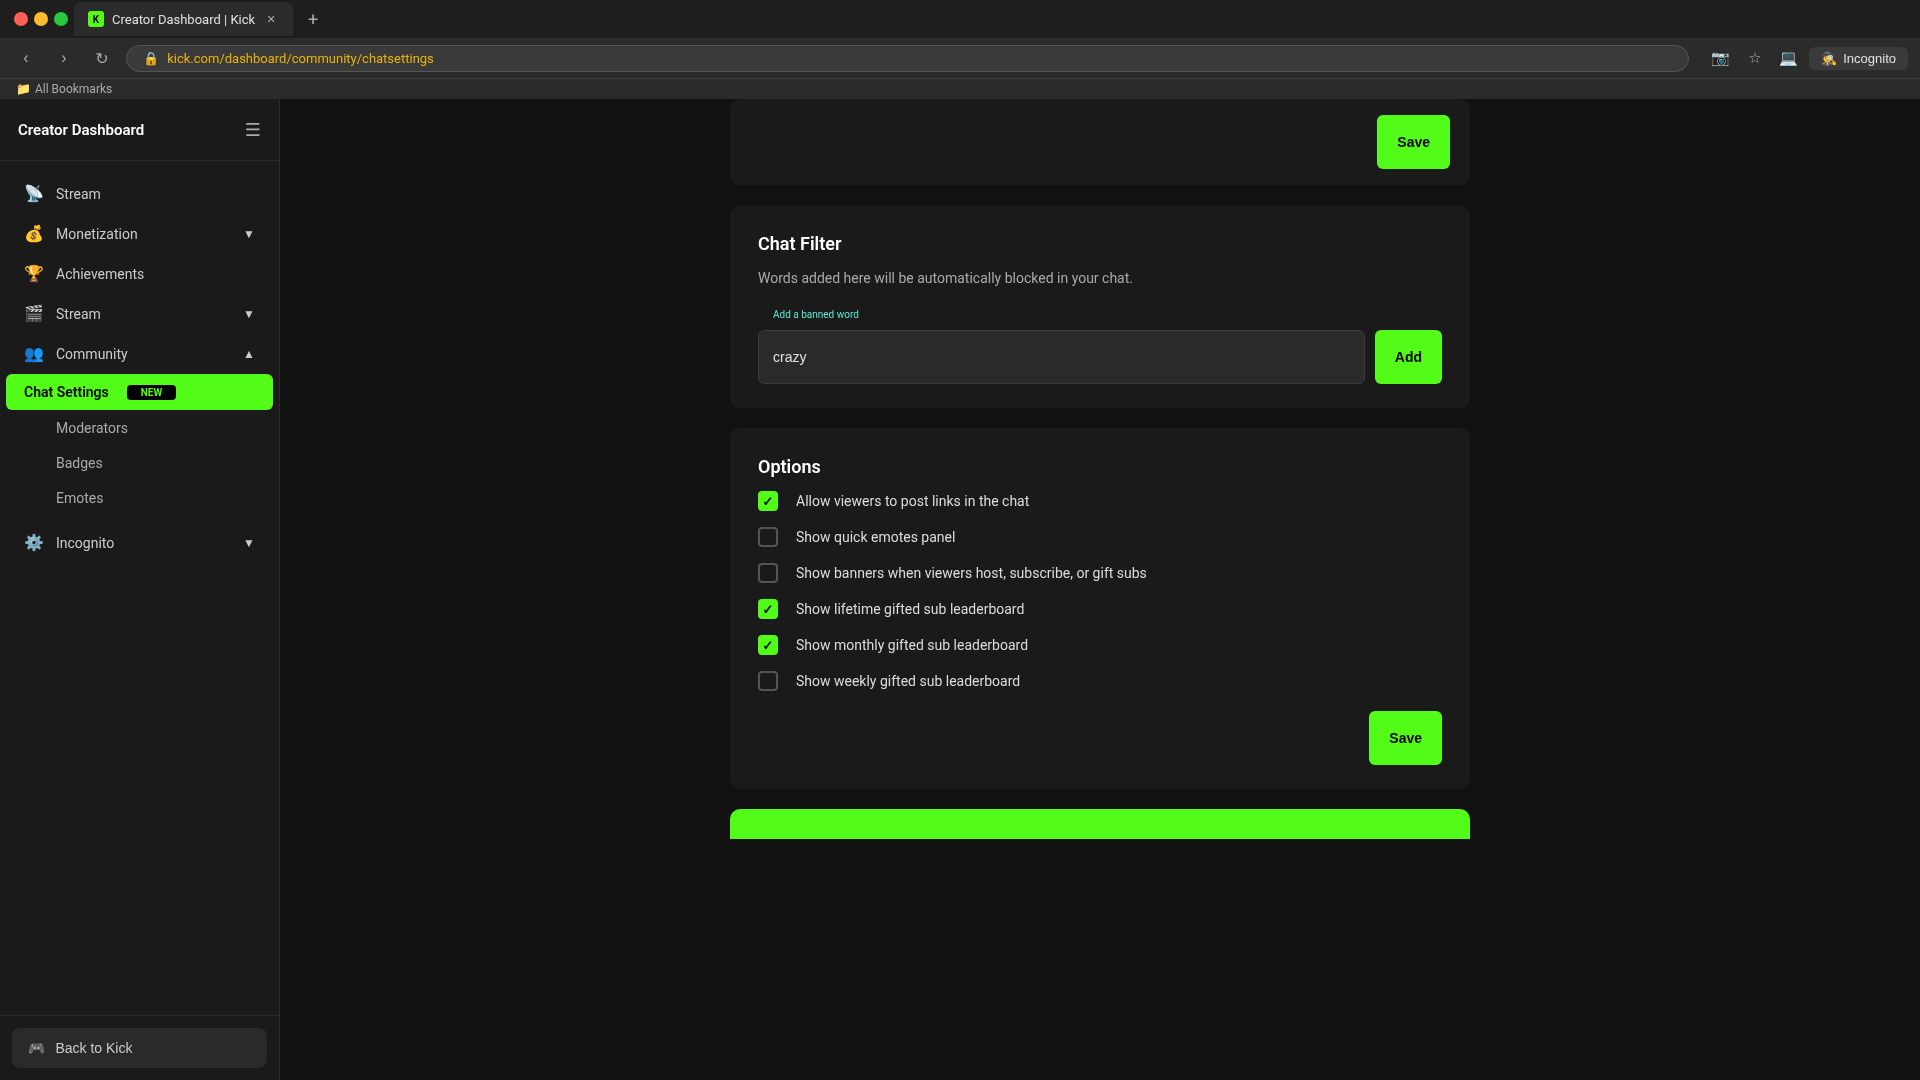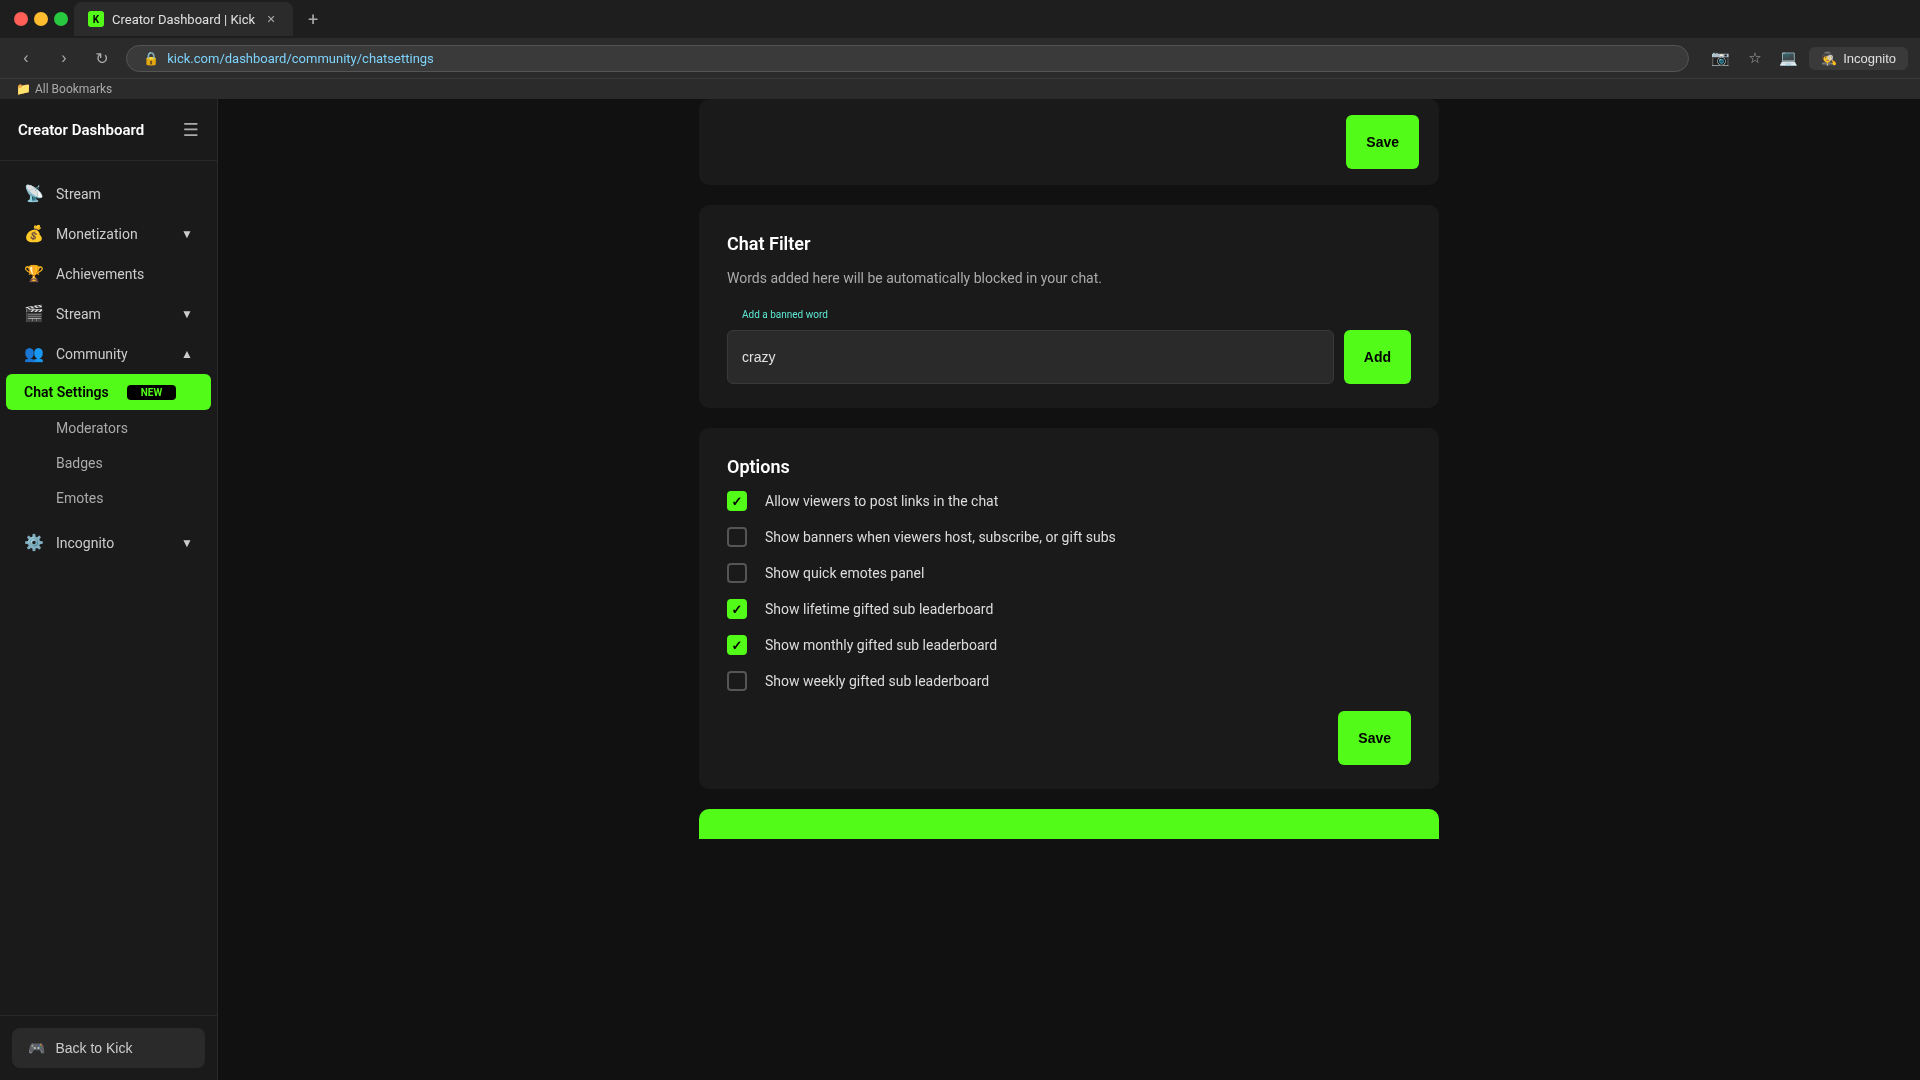--- a/index.html
+++ b/index.html
@@ -94,21 +94,21 @@
       background: #3a3a3a;
       border: 1px solid #555;
       border-radius: 20px;
       padding: 5px 16px;
       font-size: 13px;
       color: #e0e0e0;
       display: flex;
       align-items: center;
       gap: 8px;
     }
-    .address-text { color: #7dd3fc; font-size: 13px; }
+    .address-text { color: #eab308; font-size: 13px; }
     .toolbar-icons {
       display: flex; align-items: center; gap: 6px; margin-left: 8px;
     }
     .toolbar-icon {
       width: 28px; height: 28px;
       border-radius: 50%;
       display: flex; align-items: center; justify-content: center;
       color: #aaa; font-size: 15px; cursor: pointer;
     }
     .incognito-btn {
@@ -134,21 +134,21 @@
 
     
     .app-layout {
       display: flex;
       flex: 1;
       overflow: hidden;
     }
 
     
     .sidebar {
-      width: 218px;
+      width: 280px;
       background: #1a1a1a;
       display: flex;
       flex-direction: column;
       flex-shrink: 0;
       border-right: 1px solid #2a2a2a;
     }
     .sidebar-header {
       display: flex;
       align-items: center;
       justify-content: space-between;
@@ -506,26 +506,26 @@
 
         <div class="options-list">
 
           <div class="option-item">
             <div class="checkbox checked"></div>
             <span class="option-label">Allow viewers to post links in the chat</span>
           </div>
 
           <div class="option-item">
             <div class="checkbox"></div>
-            <span class="option-label">Show banners when viewers host, subscribe, or gift subs</span>
+            <span class="option-label">Show quick emotes panel</span>
           </div>
 
           <div class="option-item">
             <div class="checkbox"></div>
-            <span class="option-label">Show quick emotes panel</span>
+            <span class="option-label">Show banners when viewers host, subscribe, or gift subs</span>
           </div>
 
           <div class="option-item">
             <div class="checkbox checked"></div>
             <span class="option-label">Show lifetime gifted sub leaderboard</span>
           </div>
 
           <div class="option-item">
             <div class="checkbox checked"></div>
             <span class="option-label">Show monthly gifted sub leaderboard</span>

